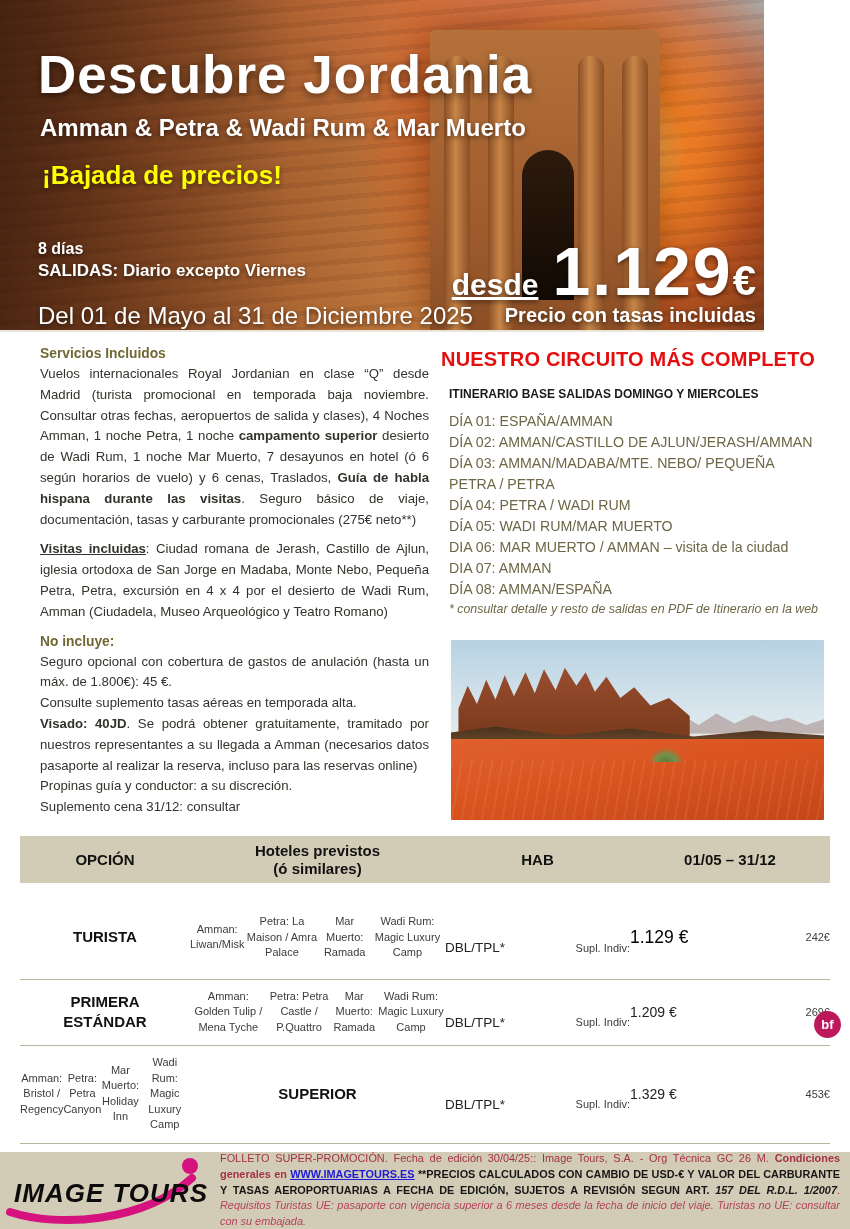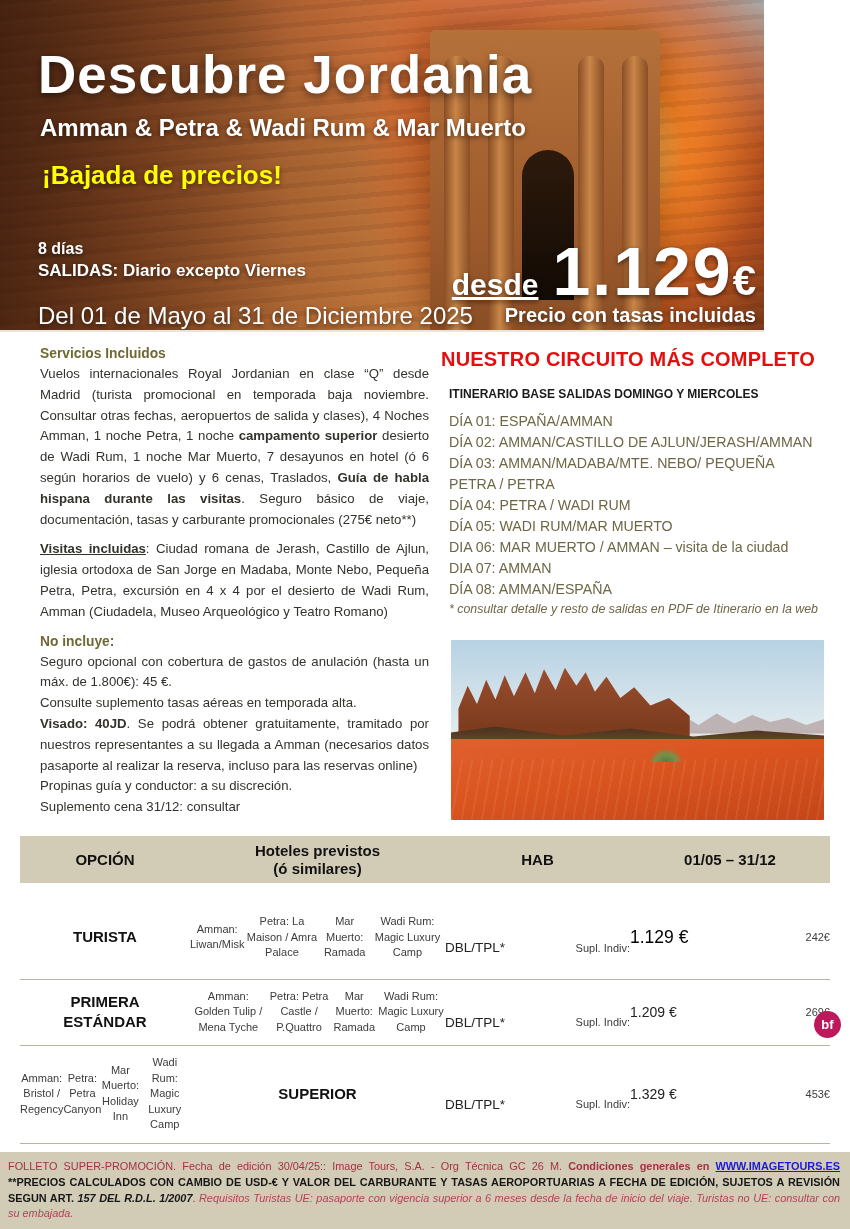--- a/index.html
+++ b/index.html
@@ -253,16 +253,23 @@
         </div>
       </div>
     </div>
   </section>
 
   <div class="bf-badge">bf</div>
 
   <p class="conditions"><span class="b">CONDICIONES ESPECIALES: </span><span class="i">*Importante: Las habitaciones TPL suelen ser dobles o twins con cama supletoria (plegatín o sofá), no recomendadas para 3 adultos.</span><span> La disponibilidad en Petra es muy limitada, recomendamos realicen sus reservas con antelación. Según el número de participantes, clientes de varias categorías pueden compartir el mismo transporte, campamento y guía durante el circuito.  Una vez emitidos los billetes están </span></p>
 
   <footer class="page-footer">
+    <div class="logo-box">
+      <svg class="logo-swoosh" width="204" height="70" viewBox="0 0 204 70">
+        <path d="M6 56 C 55 72, 140 66, 188 22" fill="none" stroke="#d6127f" stroke-width="8" stroke-linecap="round"></path>
+        <circle cx="186" cy="10" r="8" fill="#d6127f"></circle>
+      </svg>
+      <span class="logo-text">IMAGE TOURS</span>
+    </div>
     <p class="footer-text"><span class="maroon">FOLLETO SUPER-PROMOCIÓN. Fecha de edición 30/04/25::  Image Tours, S.A.  -  Org Técnica GC 26 M. </span><span class="maroon b">Condiciones generales en </span><span class="link b u">WWW.IMAGETOURS.ES</span><span class="b dark">   **PRECIOS CALCULADOS CON CAMBIO DE USD-€ Y VALOR DEL CARBURANTE Y TASAS AEROPORTUARIAS A FECHA DE EDICIÓN, SUJETOS A REVISIÓN SEGUN ART. </span><span class="b i dark">157 DEL R.D.L. 1/2007</span><span class="maroon">. </span><span class="pink i">Requisitos Turistas UE: pasaporte con vigencia superior a 6 meses desde la fecha de inicio del viaje. Turistas no UE: consultar con su embajada.</span></p>
   </footer>
 
 </div>
 
 </body></html>

